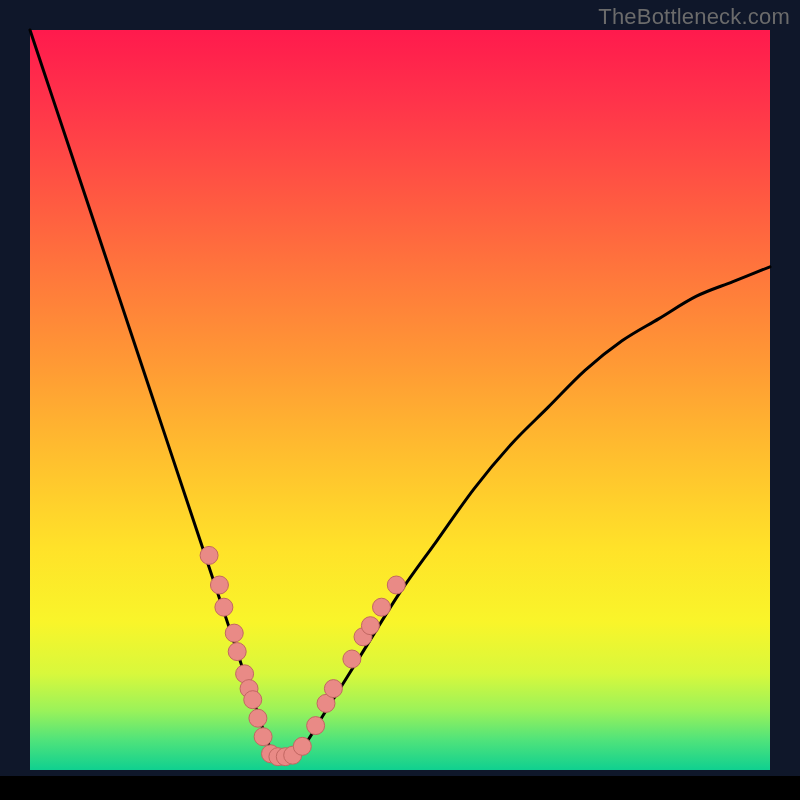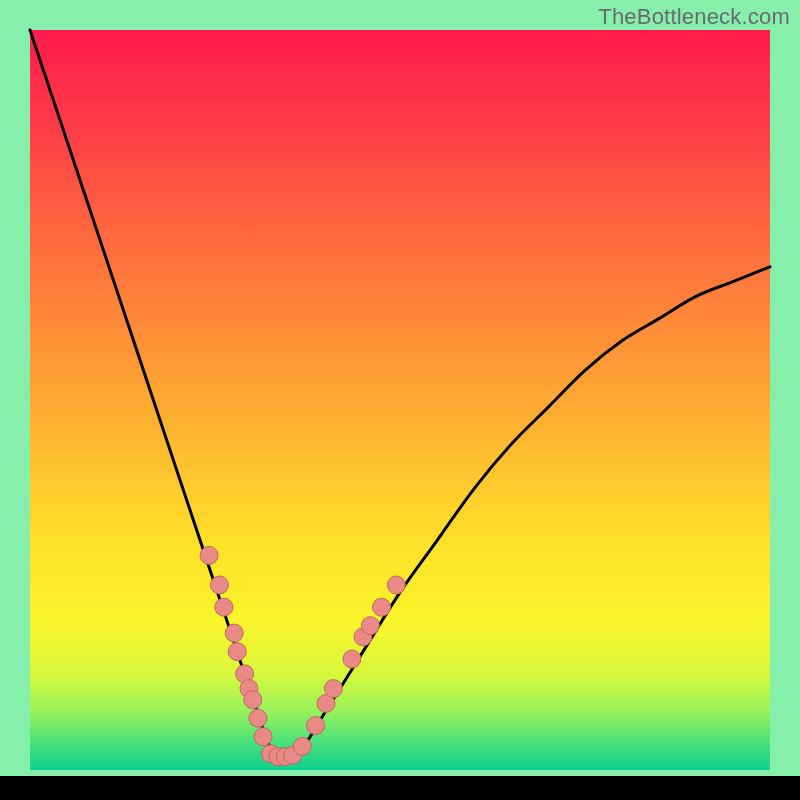--- a/index.html
+++ b/index.html
@@ -8,21 +8,21 @@
     width: 800px;
     height: 800px;
     overflow: hidden;
     background: #000;
     font-family: Arial, Helvetica, sans-serif;
   }
   .frame {
     position: relative;
     width: 800px;
     height: 776px;
-    background: #86efac;
+    background: #0f172a;
   }
   .plot {
     position: absolute;
     left: 30px;
     top: 30px;
     width: 740px;
     height: 740px;
     background: linear-gradient(
       to bottom,
       #ff1a4d 0%,

